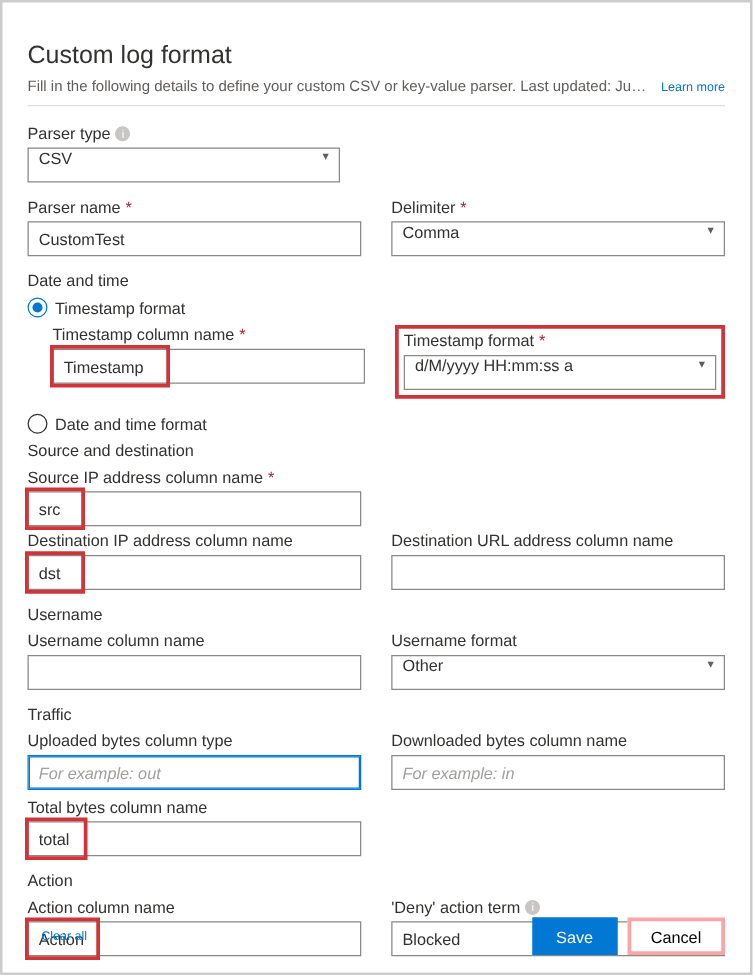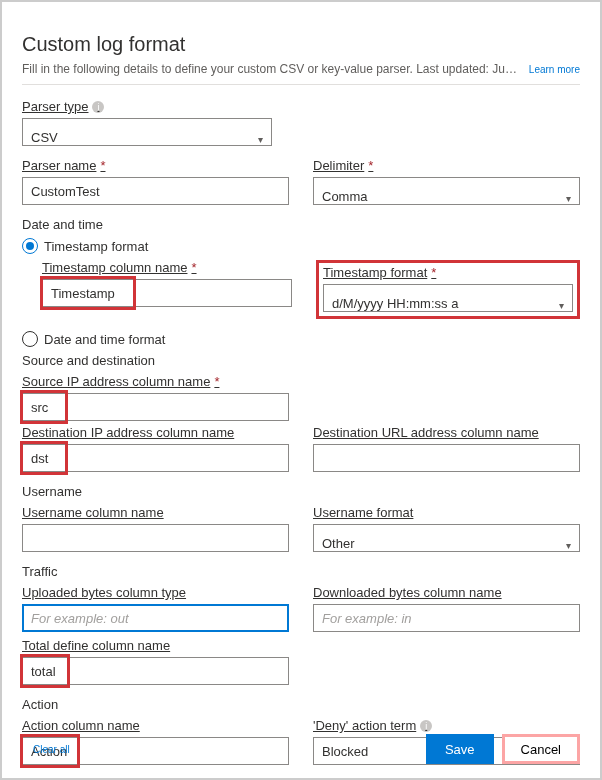--- a/index.html
+++ b/index.html
@@ -12,36 +12,36 @@
     width: 602px;
     height: 780px;
     border: 2px solid #ccc;
     padding: 16px 20px 14px 20px;
     position: relative;
   }
   h1 { font-size: 20px; font-weight: 400; margin: 15px 0 6px 0; color: #323130; }
   .subtitle-row { display: flex; align-items: baseline; border-bottom: 1px solid #e1dfdd; padding-bottom: 8px; margin-bottom: 14px; }
   .subtitle { color: #605e5c; font-size: 12px; flex: 1; white-space: nowrap; overflow: hidden; text-overflow: ellipsis; }
   .link { color: #0078d4; font-size: 10px; text-decoration: none; cursor: pointer; margin-left: 11px; }
-  .field-label { font-size: 13px; color: #323130; margin-bottom: 4px; display: flex; align-items: center; gap: 4px; text-decoration: underline; }
+  .field-label { font-size: 13px; color: #323130; margin-bottom: 4px; display: flex; align-items: center; gap: 4px; }
   .req { color: #a4262c; }
   .info-icon {
     display: inline-block; width: 12px; height: 12px; border-radius: 50%;
     background: #c8c6c4; color: #fff; font-size: 9px; text-align: center; line-height: 12px;
   }
   .row { display: flex; gap: 24px; margin-bottom: 12px; }
   .col { flex: 1; display: flex; flex-direction: column; }
   .col-narrow { flex: 0 0 250px; }
   input[type=text], .select {
     border: 1px solid #8a8886; height: 28px; padding: 0 8px; font-size: 13px;
     font-family: inherit; background: #fff; color: #323130; width: 100%;
   }
   input[type=text]::placeholder { color: #a19f9d; font-style: italic; }
   .select {
-    display: flex; align-items: flex-end; justify-content: space-between; cursor: pointer;
+    display: flex; align-items: flex-start; justify-content: space-between; cursor: pointer;
   }
   .chev { font-size: 10px; color: #605e5c; }
   .section-title { font-size: 13px; color: #323130; margin: 6px 0 6px 0; }
   .radio-row { display: flex; align-items: center; gap: 6px; margin: 6px 0; cursor: pointer; }
   .radio {
     width: 16px; height: 16px; border: 1px solid #323130; border-radius: 50%;
     display: inline-flex; align-items: center; justify-content: center;
   }
   .radio.checked { border-color: #0078d4; }
   .radio.checked::after { content: ""; width: 8px; height: 8px; border-radius: 50%; background: #0078d4; }
@@ -174,21 +174,21 @@
     <div class="field-label">Uploaded bytes column type</div>
     <input type="text" class="focused" placeholder="For example: out" style="">
   </div>
   <div class="col">
     <div class="field-label">Downloaded bytes column name</div>
     <input type="text" placeholder="For example: in" style="">
   </div>
 </div>
 <div class="row">
   <div class="col" style="position:relative;">
-    <div class="field-label">Total define column name</div>
+    <div class="field-label">Total bytes column name</div>
     <input type="text" value="total" style="">
     <div class="hl-left" style="left:-2px; top:16px; width:50px; height:34px;"></div>
   </div>
   <div class="col"></div>
 </div>
 
 <div class="section-title">Action</div>
 <div class="row">
   <div class="col" style="position:relative;">
     <div class="field-label">Action column name</div>

